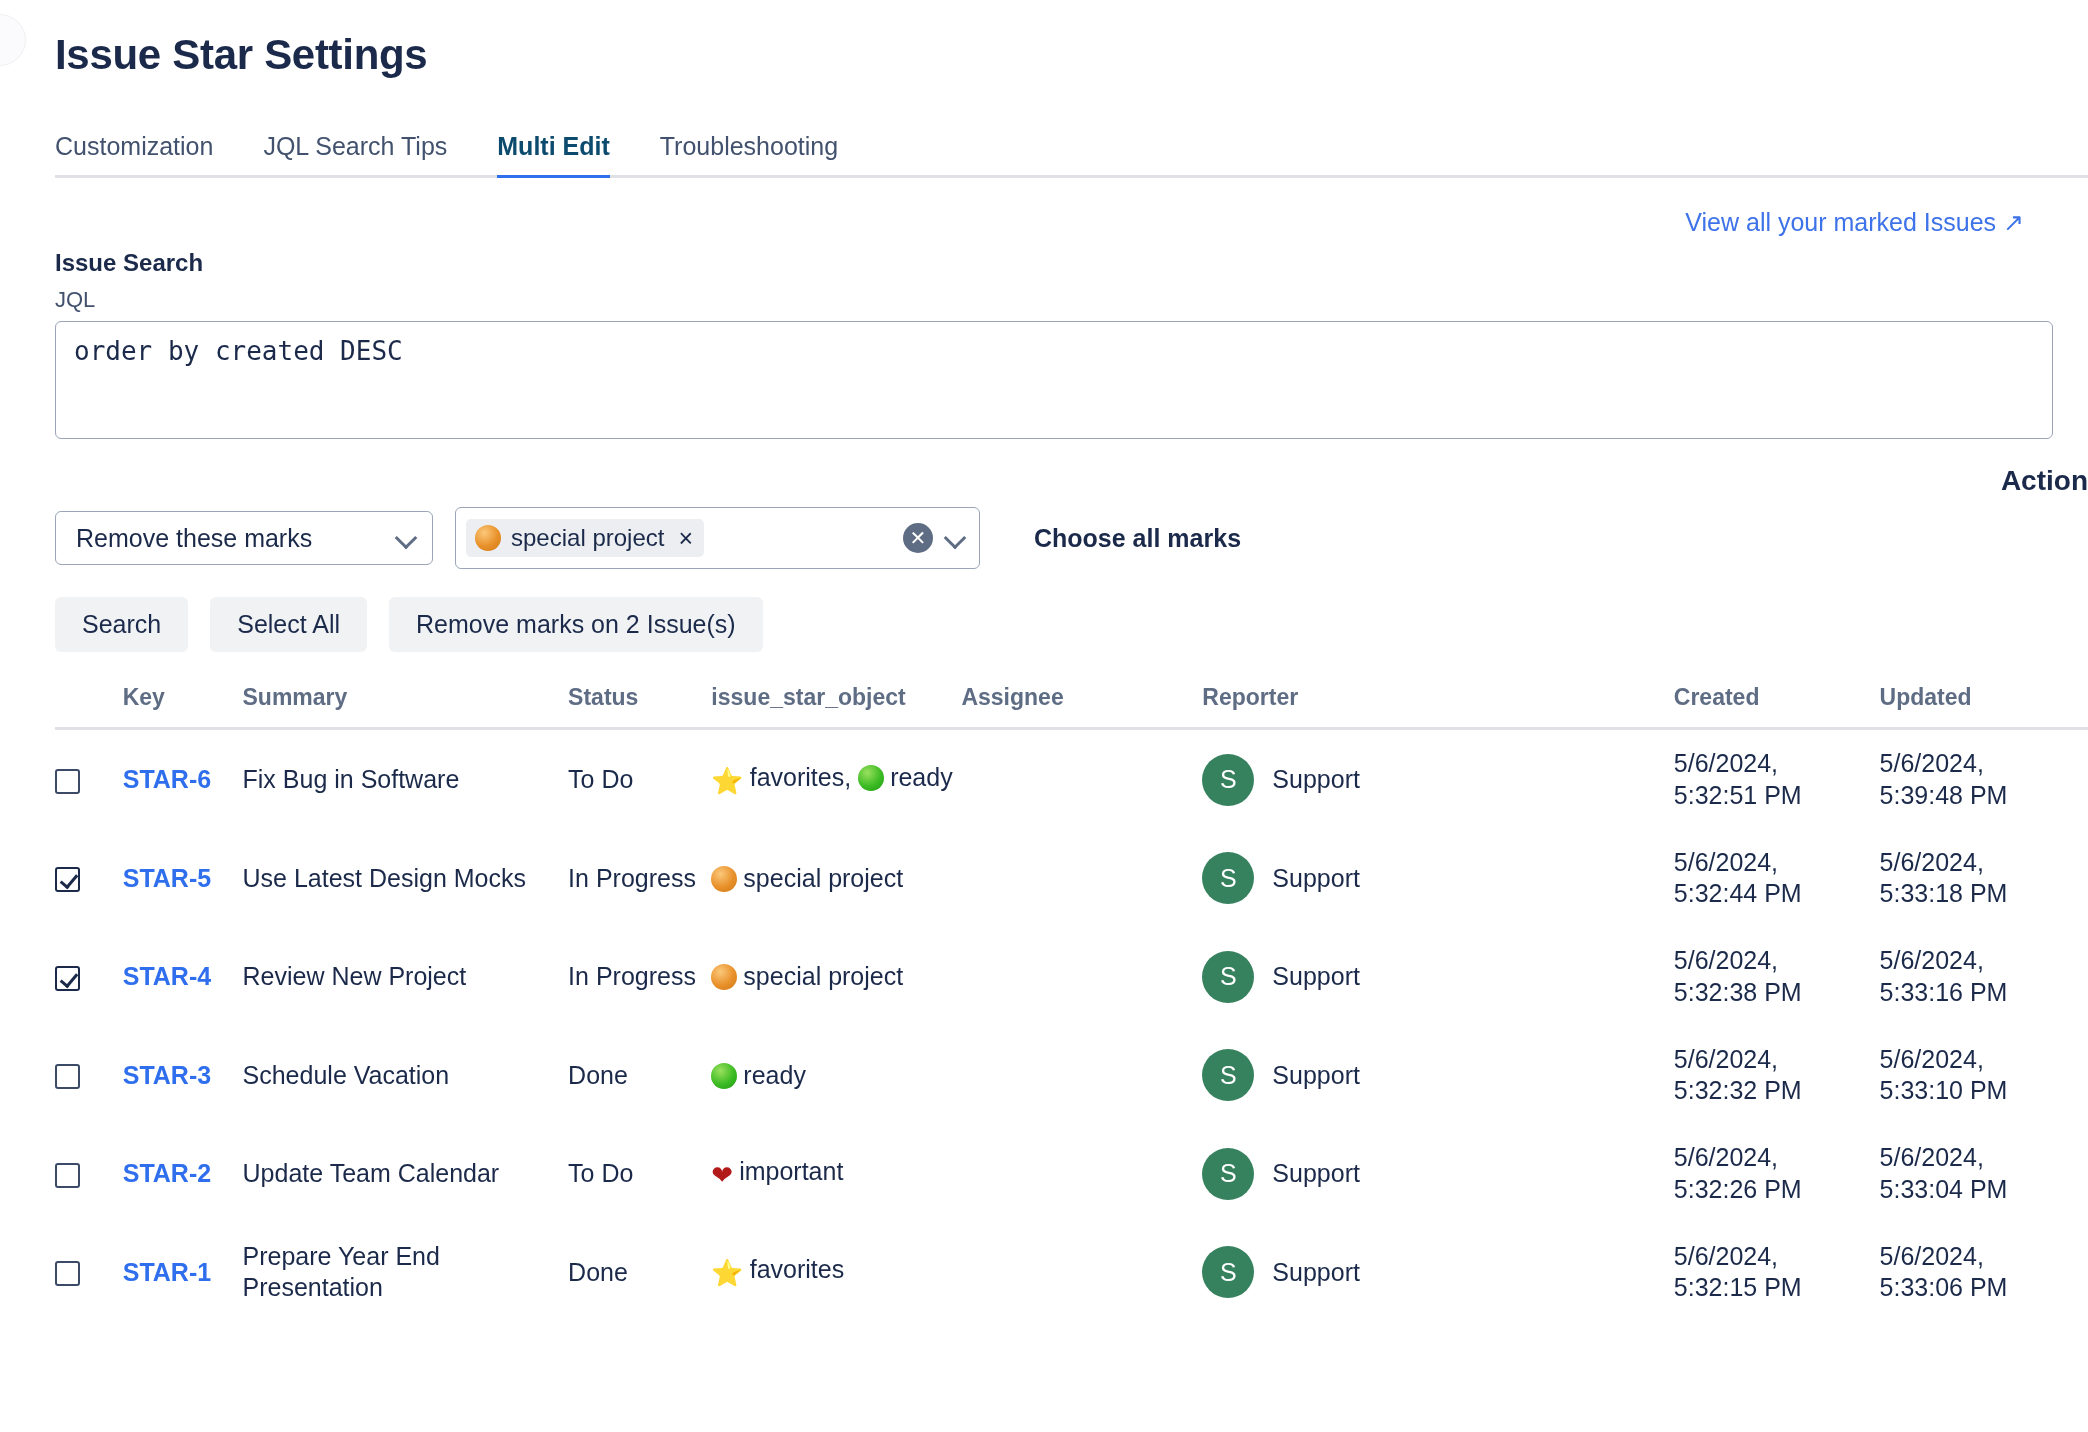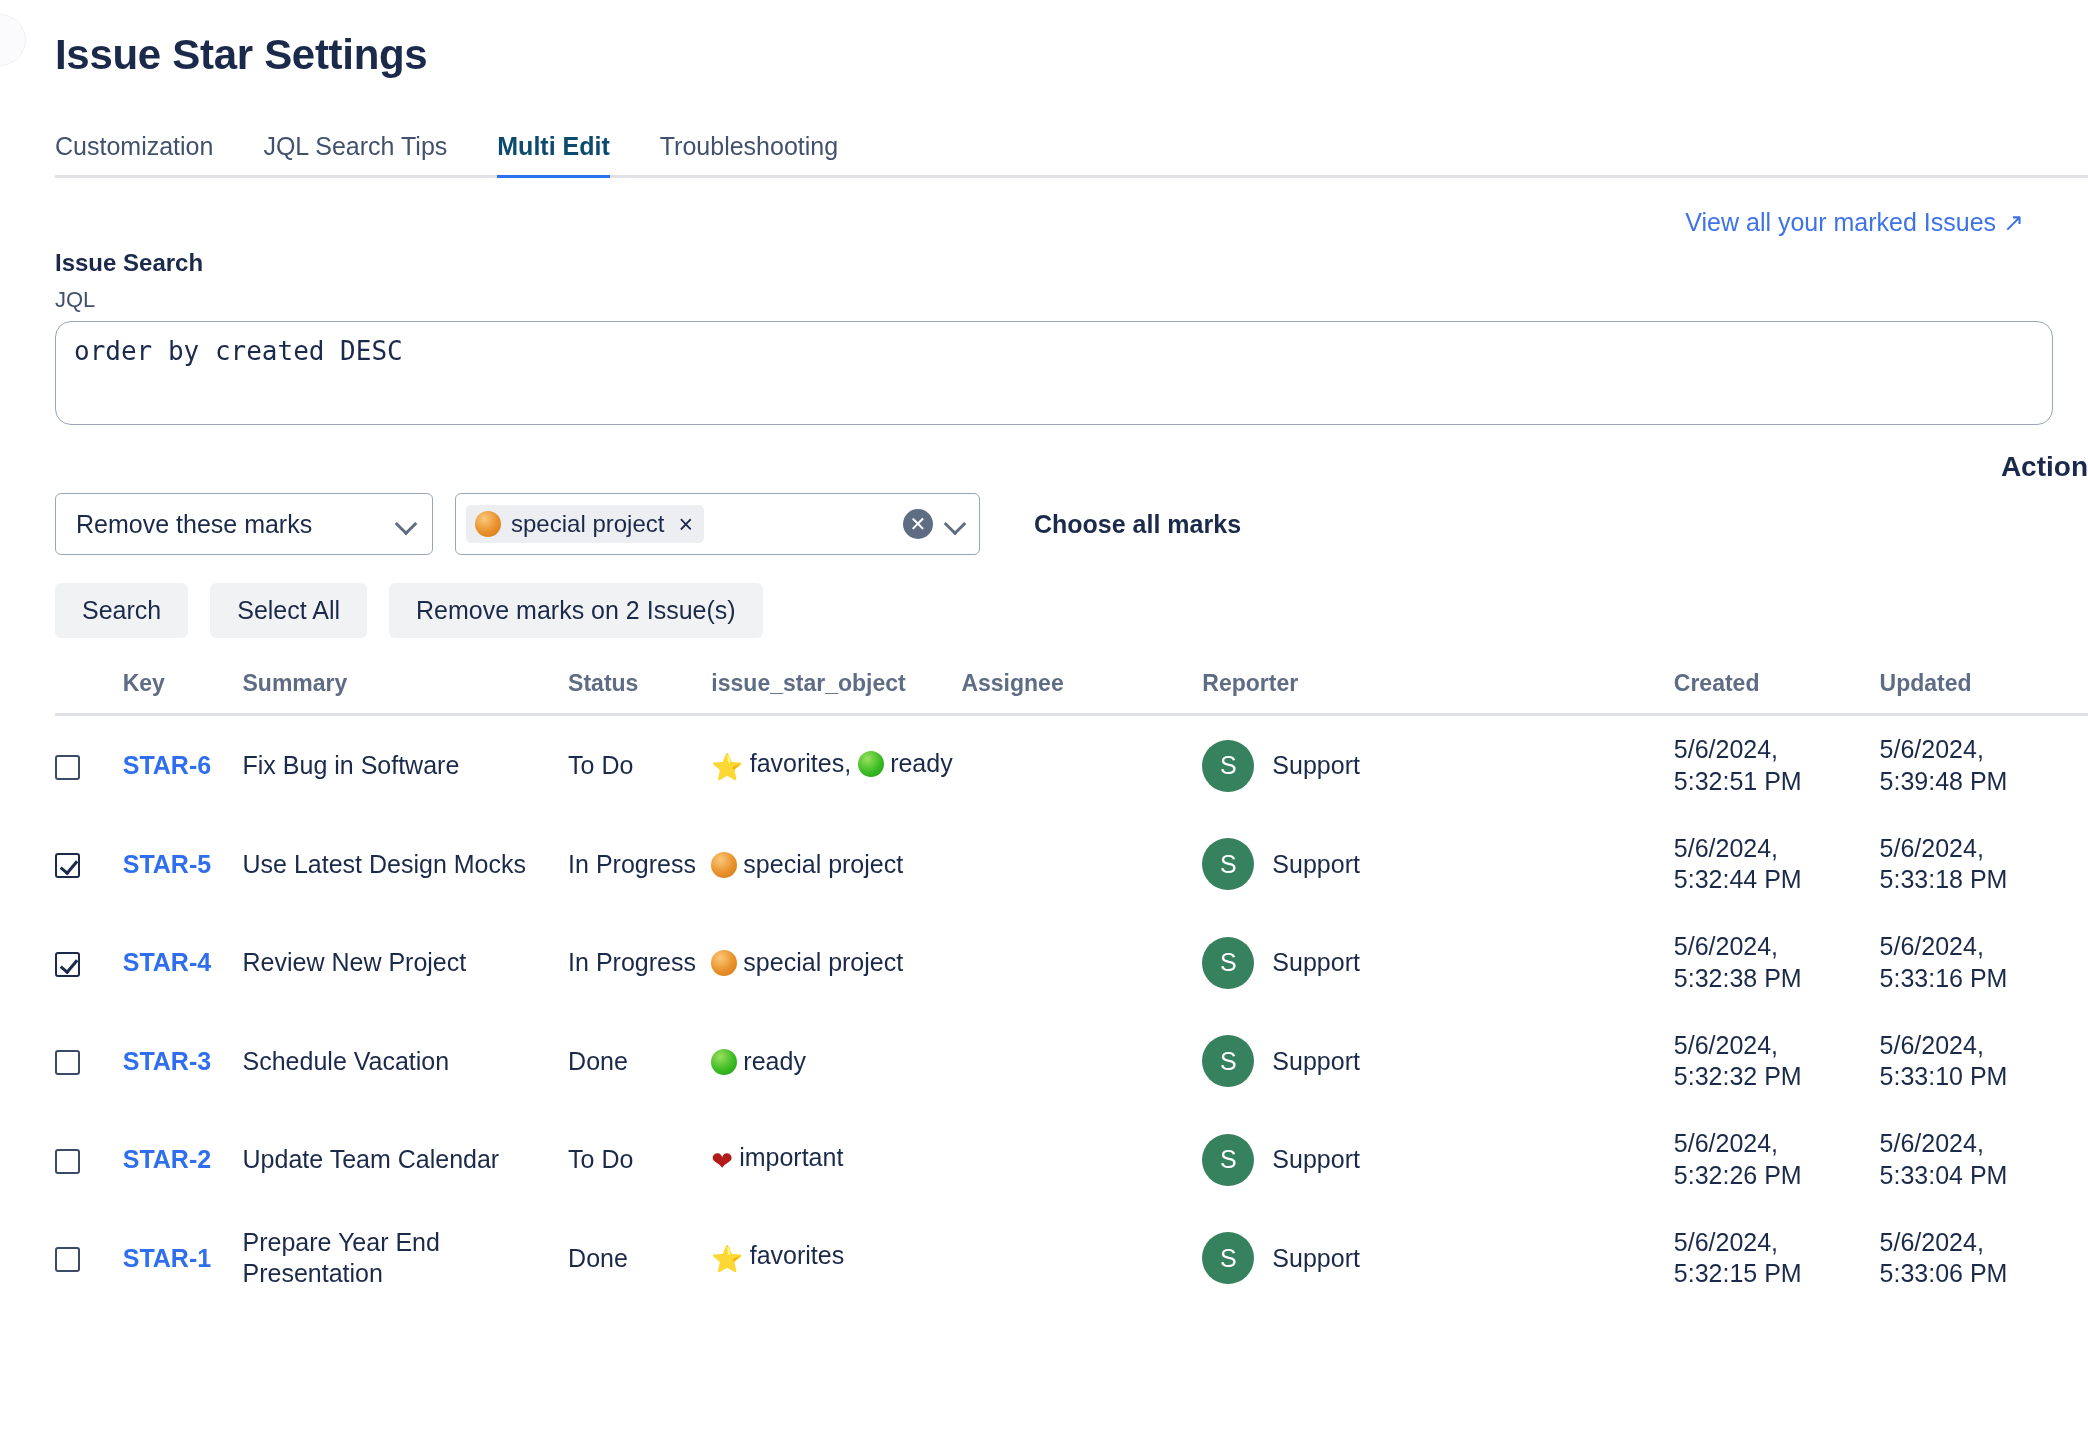--- a/index.html
+++ b/index.html
@@ -89,22 +89,22 @@
     margin-top: 12px;
   }
   .field-label {
     font-size: 22px;
     color: #42526E;
     margin-top: 10px;
     margin-bottom: 8px;
   }
   .jql-box {
     border: 1px solid #9aa5b8;
-    border-radius: 16px;
-    height: 104px;
+    border-radius: 6px;
+    height: 118px;
     margin-right: 35px;
     padding: 14px 18px;
     font-family: "DejaVu Sans Mono", "Liberation Mono", monospace;
     font-size: 26px;
     color: #1b2a4a;
     background: #fff;
     cursor: text;
     overflow: hidden;
   }
 
@@ -117,21 +117,21 @@
     margin-bottom: 10px;
     text-align: right;
   }
   .action-row {
     display: flex;
     align-items: center;
     gap: 22px;
   }
   .select-box {
     width: 378px;
-    height: 62px;
+    height: 54px;
     border: 1px solid #9aa5b8;
     border-radius: 6px;
     background: #fff;
     display: flex;
     align-items: center;
     padding: 0 16px 0 20px;
     justify-content: space-between;
     cursor: pointer;
   }
   .select-box .sel-text {

